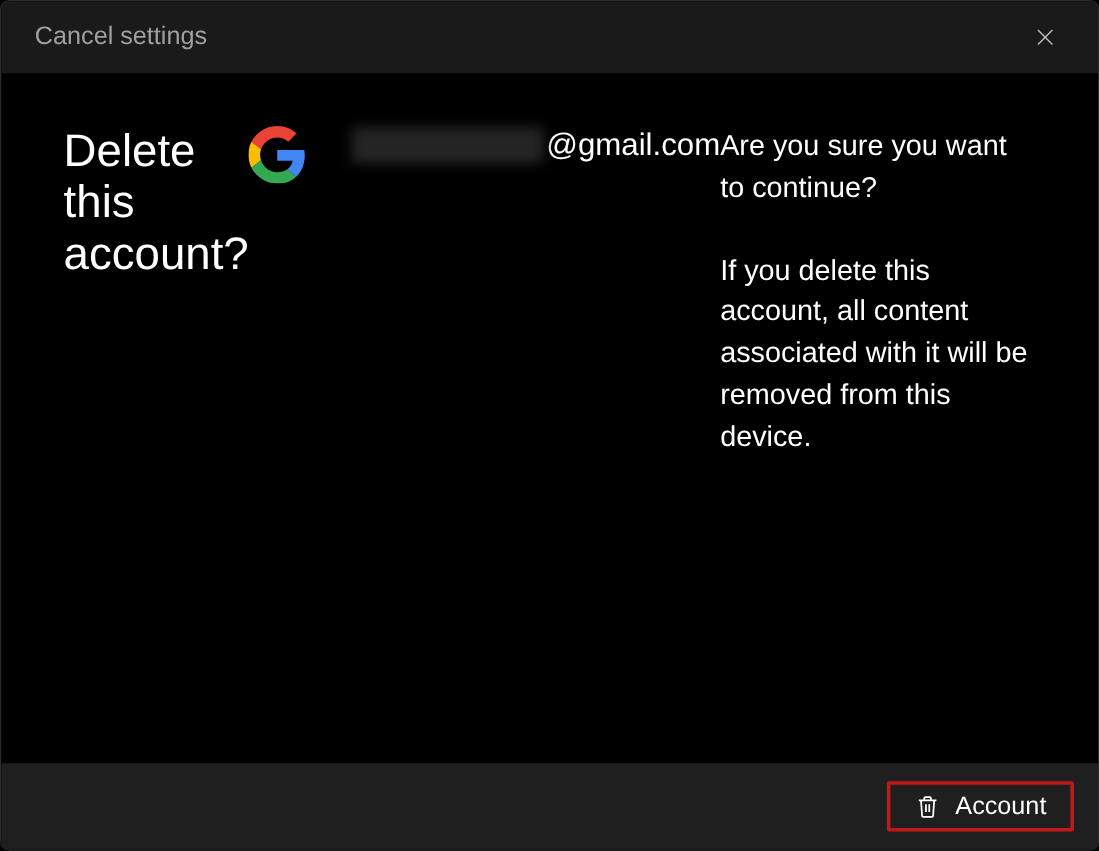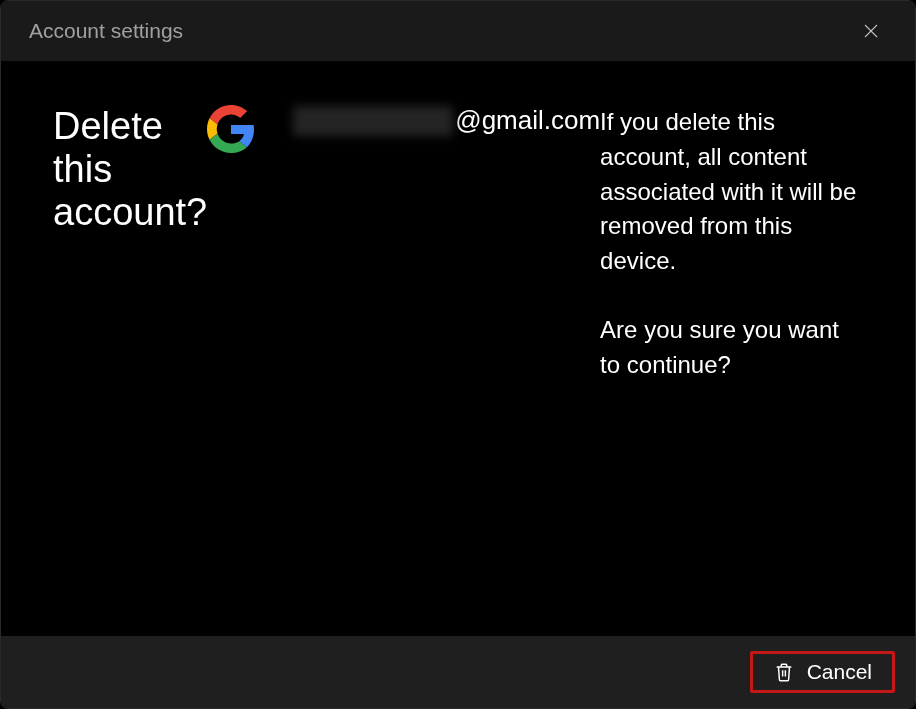--- a/index.html
+++ b/index.html
@@ -119,21 +119,21 @@
     }
     .delete-btn {
       border: 3px solid #c41818;
       padding: 6px 20px;
     }
   </style>
 </head>
 <body>
 
 <div class="titlebar">
-  <div class="titlebar-title">Account settings</div>
+  <div class="titlebar-title">Cancel settings</div>
   <div class="close-btn">
     <svg viewBox="0 0 24 24" fill="none" stroke="currentColor" stroke-width="1.5">
       <line x1="4" y1="4" x2="20" y2="20"></line>
       <line x1="20" y1="4" x2="4" y2="20"></line>
     </svg>
   </div>
 </div>
 
 <div class="content">
   <h1 class="heading">Delete this account?</h1>
@@ -145,29 +145,29 @@
       <path fill="#FBBC05" d="M10.53 28.59c-.48-1.45-.76-2.99-.76-4.59s.27-3.14.76-4.59l-7.98-6.19C.92 16.46 0 20.12 0 24c0 3.88.92 7.54 2.56 10.78l7.97-6.19z"></path>
       <path fill="#34A853" d="M24 48c6.48 0 11.93-2.13 15.89-5.81l-7.73-6c-2.15 1.45-4.92 2.3-8.16 2.3-6.26 0-11.57-4.22-13.47-9.91l-7.98 6.19C6.51 42.62 14.62 48 24 48z"></path>
     </svg>
     <div class="email-wrap">
       <span class="email-redacted"></span>
       <span>@gmail.com</span>
     </div>
   </div>
 
   <div class="body-text">
+    <p>Are you sure you want to continue?</p>
     <p>If you delete this account, all content associated with it will be removed from this device.</p>
-    <p>Are you sure you want to continue?</p>
   </div>
 </div>
 
 <div class="footer">
   <button class="action-btn delete-btn">
     <svg viewBox="0 0 24 24" fill="none" stroke="currentColor" stroke-width="1.6">
       <path d="M4 6.5 H20"></path>
       <path d="M9 6.5 V4.5 a1 1 0 0 1 1-1 h4 a1 1 0 0 1 1 1 V6.5"></path>
       <path d="M6 6.5 L7 20.5 a1 1 0 0 0 1 1 h8 a1 1 0 0 0 1-1 L18 6.5"></path>
       <line x1="10.5" y1="10" x2="10.5" y2="17"></line>
       <line x1="13.5" y1="10" x2="13.5" y2="17"></line>
     </svg>
-    <span>Cancel</span>
+    <span>Account</span>
   </button>
 </div>
 
 </body></html>

